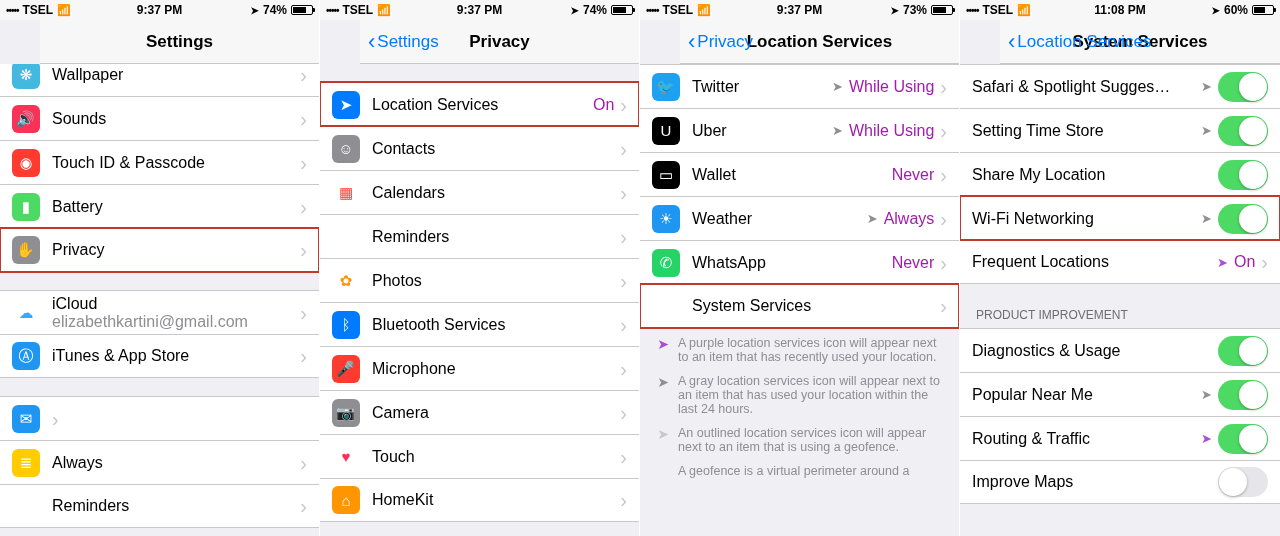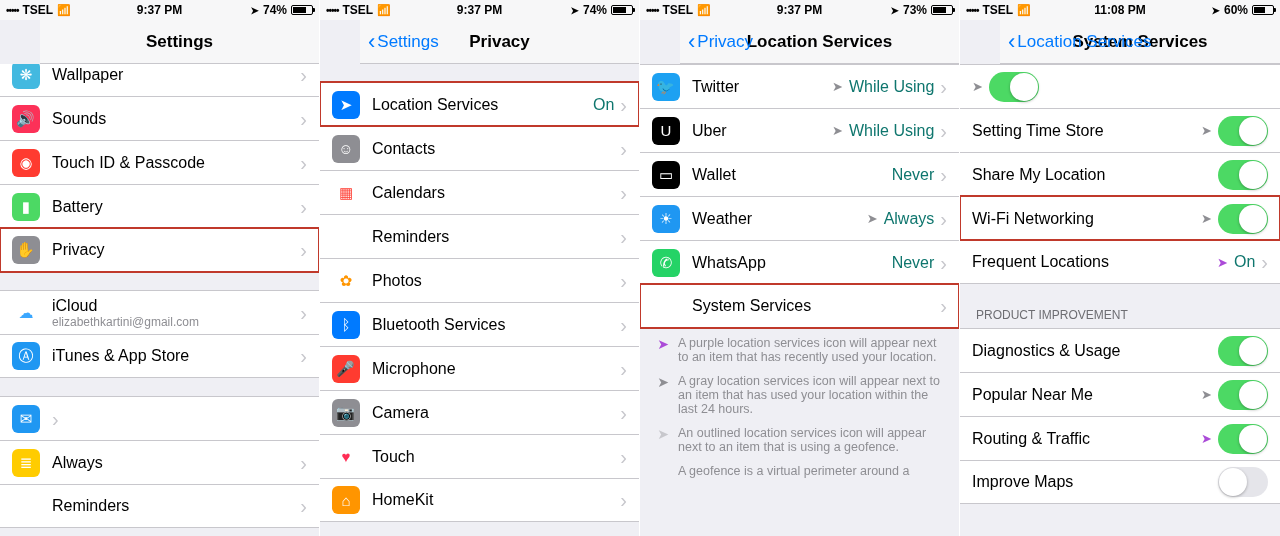--- a/index.html
+++ b/index.html
@@ -85,22 +85,22 @@
     cursor: pointer;
   }
   .row:last-child { border-bottom: 0.5px solid #c8c7cc; }
   .row .app-icon, .row .inline-icon {
     width: 28px; height: 28px; border-radius: 6px; margin-right: 12px;
     display: flex; align-items: center; justify-content: center;
     flex-shrink: 0;
     color: #fff; font-size: 15px;
   }
   .row .label { flex: 1; font-size: 16px; color: #000; display:flex; flex-direction:column; justify-content:center; }
-  .row .sublabel { font-size: 12px; color: #8e8e93; }
-  .row .value { font-size: 16px; color: #0f766e; margin-right: 6px; }
+  .row .sublabel { font-size: 16px; color: #8e8e93; }
+  .row .value { font-size: 16px; color: #a21caf; margin-right: 6px; }
   .row .loc-ind { font-size: 13px; margin-right: 6px; }
   .loc-gray { color: #8e8e93; }
   .loc-purple { color: #ab4bd8; }
   .chevron {
     color: #c7c7cc; font-size: 20px; line-height: 1;
   }
   .row.highlight {
     outline: 2px solid #c0392b;
     outline-offset: -1px;
     z-index: 2;
@@ -442,20 +442,23 @@
     <div class="navbar">
       <div class="nav-back">
         <span class="chev">‹</span>
         <span>Location Services</span>
       </div>
       <div class="nav-title">System Services</div>
     </div>
     <div class="list">
       <div class="group tight">
         <div class="row">
+          <div class="label">
+            <span>Safari &amp; Spotlight Sugges…</span>
+          </div>
           <span class="loc-ind loc-gray">➤</span>
           <div class="toggle on">
             <div class="knob"></div>
           </div>
         </div>
         <div class="row">
           <div class="label">
             <span>Setting Time Store</span>
           </div>
           <span class="loc-ind loc-gray">➤</span>

